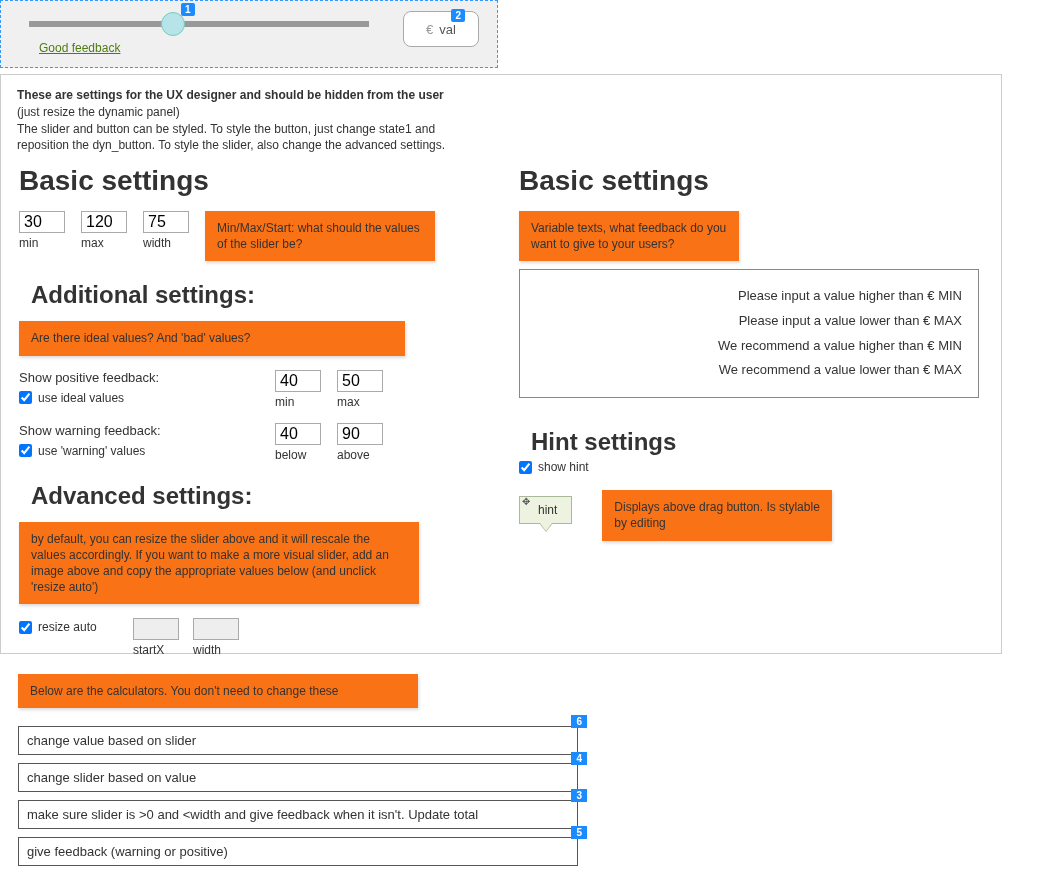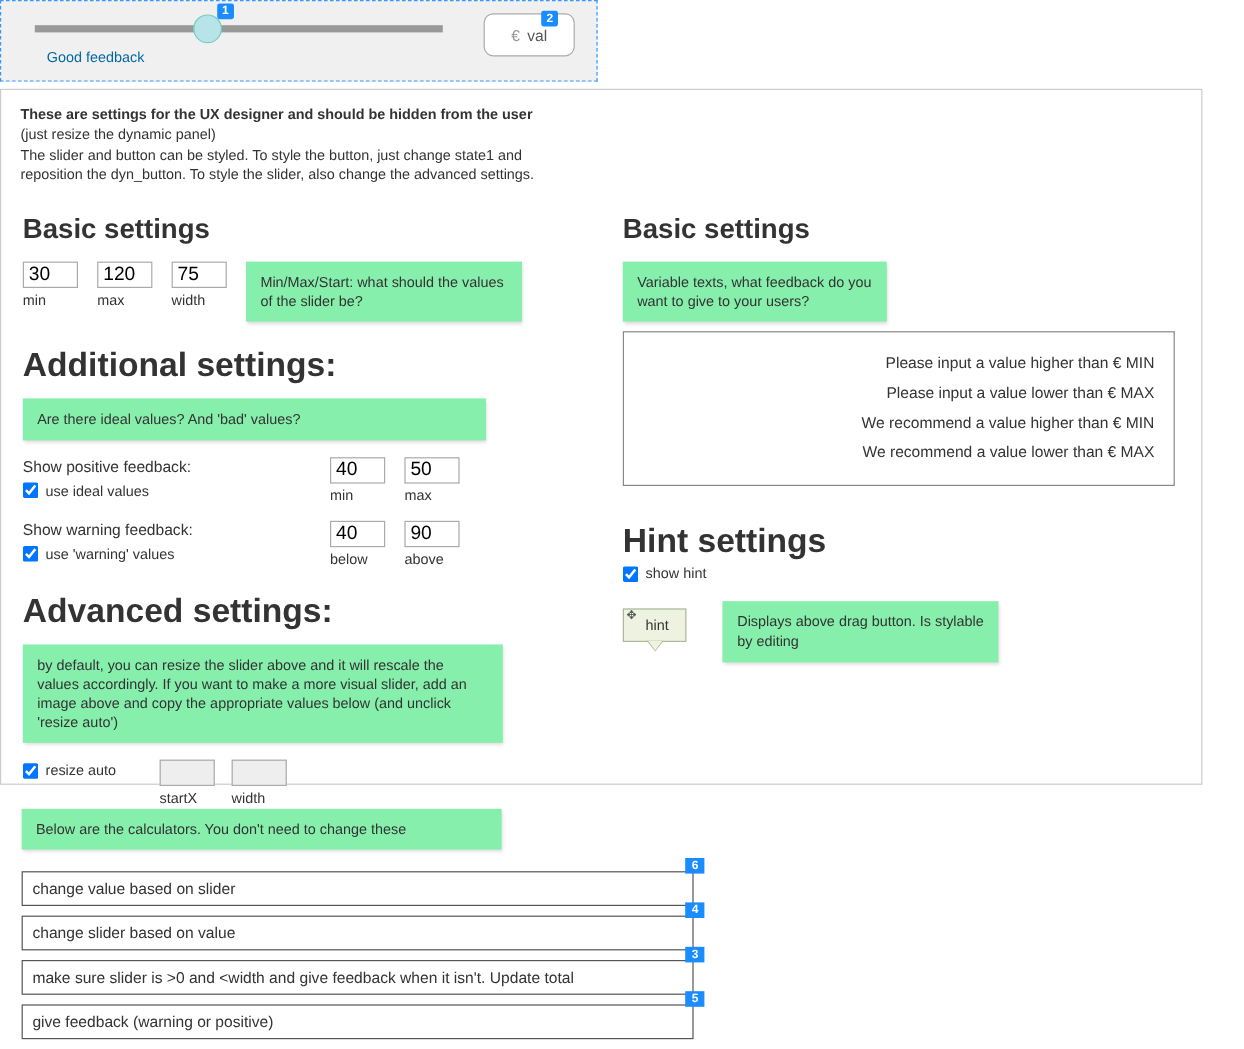--- a/index.html
+++ b/index.html
@@ -3,41 +3,41 @@
 <meta charset="utf-8">
 <style>
   * { box-sizing: border-box; margin: 0; padding: 0; }
   body { font-family: Arial, Helvetica, sans-serif; font-size: 13px; color: #333; background: #fff; width: 1037px; }
   
   .top-bar { background: #f0f0f0; border: 1px dashed #3399ff; width: 498px; height: 68px; position: relative; padding: 10px 20px; }
   
   .slider-track { position: absolute; top: 20px; left: 28px; width: 340px; height: 6px; background: #999; }
   .slider-thumb { position: absolute; top: 11px; left: 160px; width: 24px; height: 24px; border-radius: 50%; background: #b7e4e9; border: 1px solid #7cb; }
   .slider-feedback { position: absolute; top: 40px; left: 38px; font-size: 12px; }
-  .slider-feedback .green { color: #0369a1; }
+  .slider-feedback .green { color: #4d7c0f; text-decoration: underline; }
   
   .val-btn { position: absolute; top: 10px; right: 18px; width: 76px; height: 36px; border: 1px solid #aaa; border-radius: 8px; background: #fff; display: flex; align-items: center; justify-content: center; gap: 6px; font-size: 13px; color: #555; }
   .val-btn .euro { color: #999; }
   
   .marker { position: absolute; background: #1a8cff; color: #fff; font-size: 10px; font-weight: bold; padding: 1px 4px; border-radius: 2px; z-index: 5; }
   .m1 { top: 2px; left: 180px; }
   .m2 { top: 8px; right: 32px; }
   
   .panel { border: 1px solid #ccc; padding: 12px 16px 8px 16px; width: 1002px; margin-top: 6px; position: relative; min-height: 580px; }
   
   .intro { font-size: 12px; line-height: 1.4; margin-bottom: 18px; }
   .intro b { font-weight: bold; }
   
   .left-col { position: absolute; left: 18px; top: 90px; width: 460px; }
   .right-col { position: absolute; left: 518px; top: 90px; width: 460px; }
   
-  h2 { font-size: 23px; font-weight: bold; margin-bottom: 14px; margin-top: 12px; }
-  h3 { font-size: 28px; font-weight: bold; margin: 20px 0 12px 0; }
-  
-  .yellow-box { background: #86efac; padding: 9px 12px; font-size: 12px; line-height: 1.35; box-shadow: 1px 2px 3px rgba(0,0,0,0.15); }
+  h2 { font-size: 28px; font-weight: bold; margin-bottom: 14px; }
+  h3 { font-size: 24px; font-weight: bold; margin: 20px 0 12px 12px; }
+  
+  .yellow-box { background: #f97316; padding: 9px 12px; font-size: 12px; line-height: 1.35; box-shadow: 1px 2px 3px rgba(0,0,0,0.15); }
   
   .inline-row { display: flex; gap: 16px; align-items: flex-start; }
   
   .num-field { display: flex; flex-direction: column; }
   .num-field input { width: 46px; height: 22px; border: 1px solid #aaa; padding: 2px 4px; font-size: 16px; }
   .num-field label { font-size: 12px; margin-top: 3px; }
   
   .check-row { display: flex; align-items: center; gap: 6px; font-size: 12px; margin-top: 6px; }
   .check-row input[type="checkbox"] { width: 13px; height: 13px; }
   

